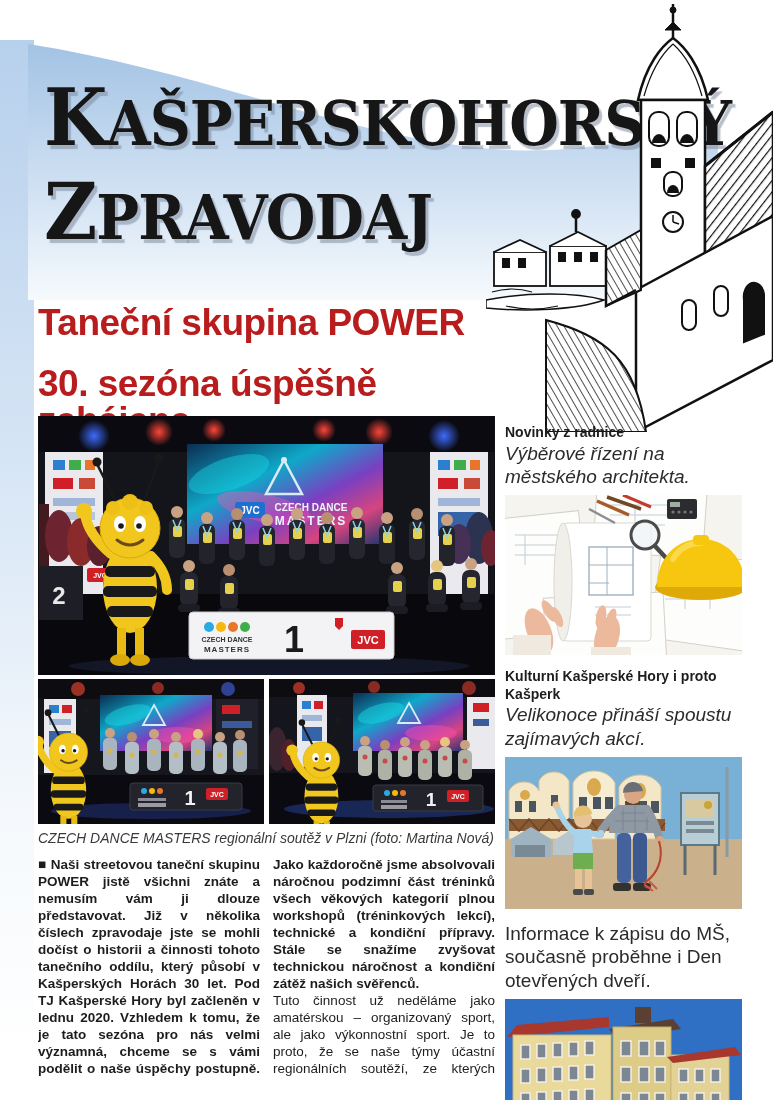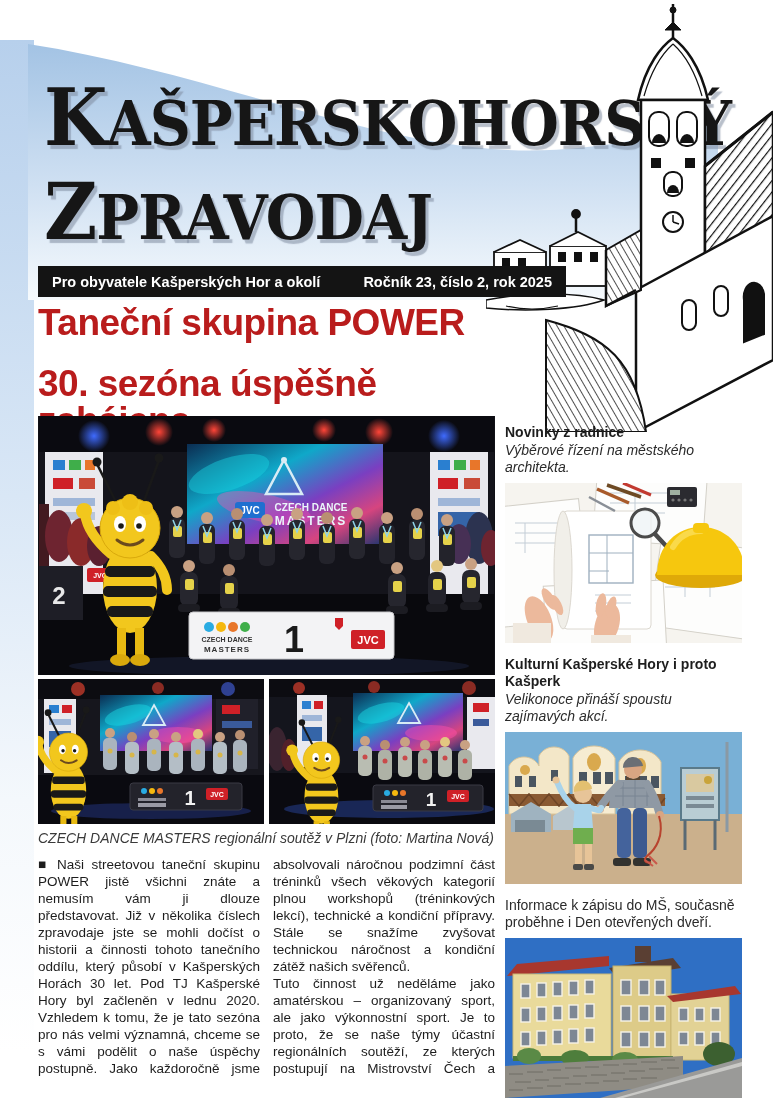--- a/index.html
+++ b/index.html
@@ -31,30 +31,30 @@
   #headline-line2 { margin-top:24px; }
 
   
   #main-col { position:absolute; left:38px; top:416px; width:457px; }
   .photo-frame { display:block; background:#101016; }
   #photo-row { display:flex; gap:5px; margin-top:4px; }
   #caption { margin-top:6px; font-size:14px; font-style:italic; color:#3a3a3a; }
   #article { margin-top:10px; height:234px; overflow:hidden;
     column-count:2; column-gap:13px; column-fill:auto;
     font-size:13.5px; line-height:1.26; text-align:justify; hyphens:auto; }
-  #article .p-bold { font-weight:normal; }
+  #article .p-bold { font-weight:bold; }
   #article .p-reg { font-weight:normal; }
 
   
   #sidebar { position:absolute; left:505px; top:424px; width:237px; }
   #month-header { font-size:21px; font-weight:bold; color:#1d1d1d; letter-spacing:.5px;
     padding-bottom:5px; border-bottom:2px solid #3c3c3c; margin-bottom:9px; }
   .sb-section { margin-bottom:13px; }
   .sb-title { font-size:14px; font-weight:bold; line-height:1.25; }
-  .sb-text { font-size:14px; line-height:1.25; color:#2b2b2b; margin-bottom:6px; }
+  .sb-text { font-size:19px; line-height:1.25; color:#2b2b2b; margin-bottom:6px; }
   .sb-text.it { font-style:italic; }
   svg text { font-family:"Liberation Sans", sans-serif; }
 </style>
 </head>
 <body>
 
 <div id="page">
 
   <div id="left-stripe"></div>
 
@@ -129,24 +129,20 @@
         <circle cx="90" cy="214" r="4" fill="#111"></circle>
       </g>
 
       <path d="M0,300 C40,292 90,292 118,300 C90,310 40,312 0,308 Z" fill="#fff" stroke-width="1.5"></path>
       <path d="M60,320 C120,336 150,360 160,432 L60,432 Z" fill="url(#hatch2)" stroke-width="2"></path>
       <path d="M6,292 q20,-6 40,0 M20,306 q26,6 52,0" fill="none" stroke-width="1.2"></path>
       <path d="M150,290 L120,306 L120,250" fill="none" stroke-width="2.5"></path>
     </g>
   </svg>
 
-  <div id="info-bar">
-    <span>Pro obyvatele Kašperských Hor a okolí</span>
-    <span>Ročník 23, číslo 2, rok 2025</span>
-  </div>
 
   <div id="headline">
     <div class="headline-line" id="headline-line1">Taneční skupina POWER</div>
     <div class="headline-line" id="headline-line2">30. sezóna úspěšně zahájena</div>
   </div>
 
   <div id="main-col">
 
     <svg class="photo-frame" width="457" height="259" viewBox="0 0 455 259">
       <defs>

